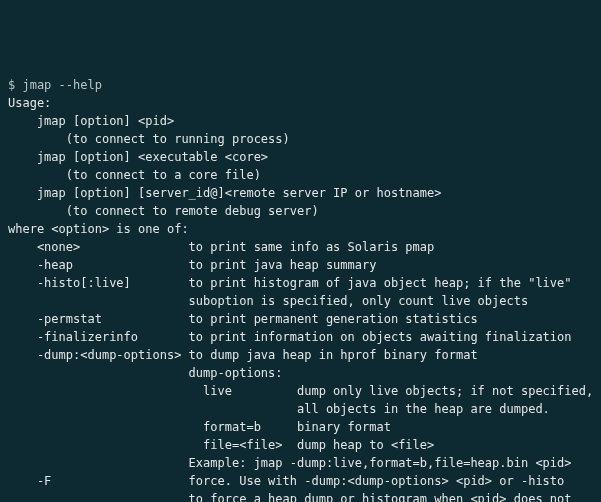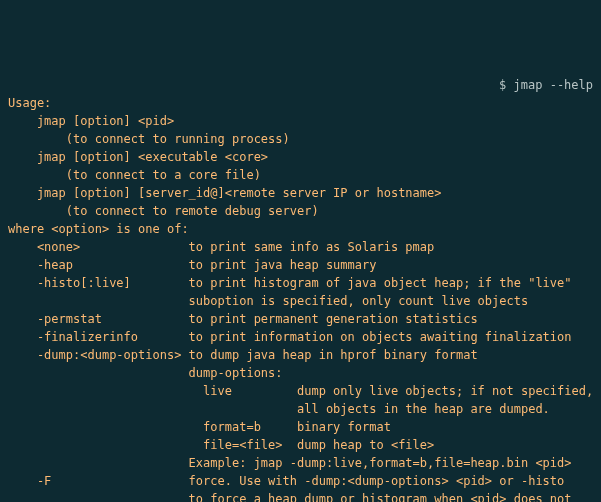--- a/index.html
+++ b/index.html
@@ -14,24 +14,23 @@
       font-size: 12px;
       line-height: 1.5;
       padding: 4px 8px;
       width: 601px;
       height: 502px;
       white-space: pre;
       overflow: hidden;
     }
     .prompt {
       color: #b8c5c5;
-      text-align: right;
     }
     .text {
-      color: #fdba74;
+      color: #e5e5e5;
     }
     .line {
       display: block;
     }
   </style>
 </head>
 <body>
 
 
 

